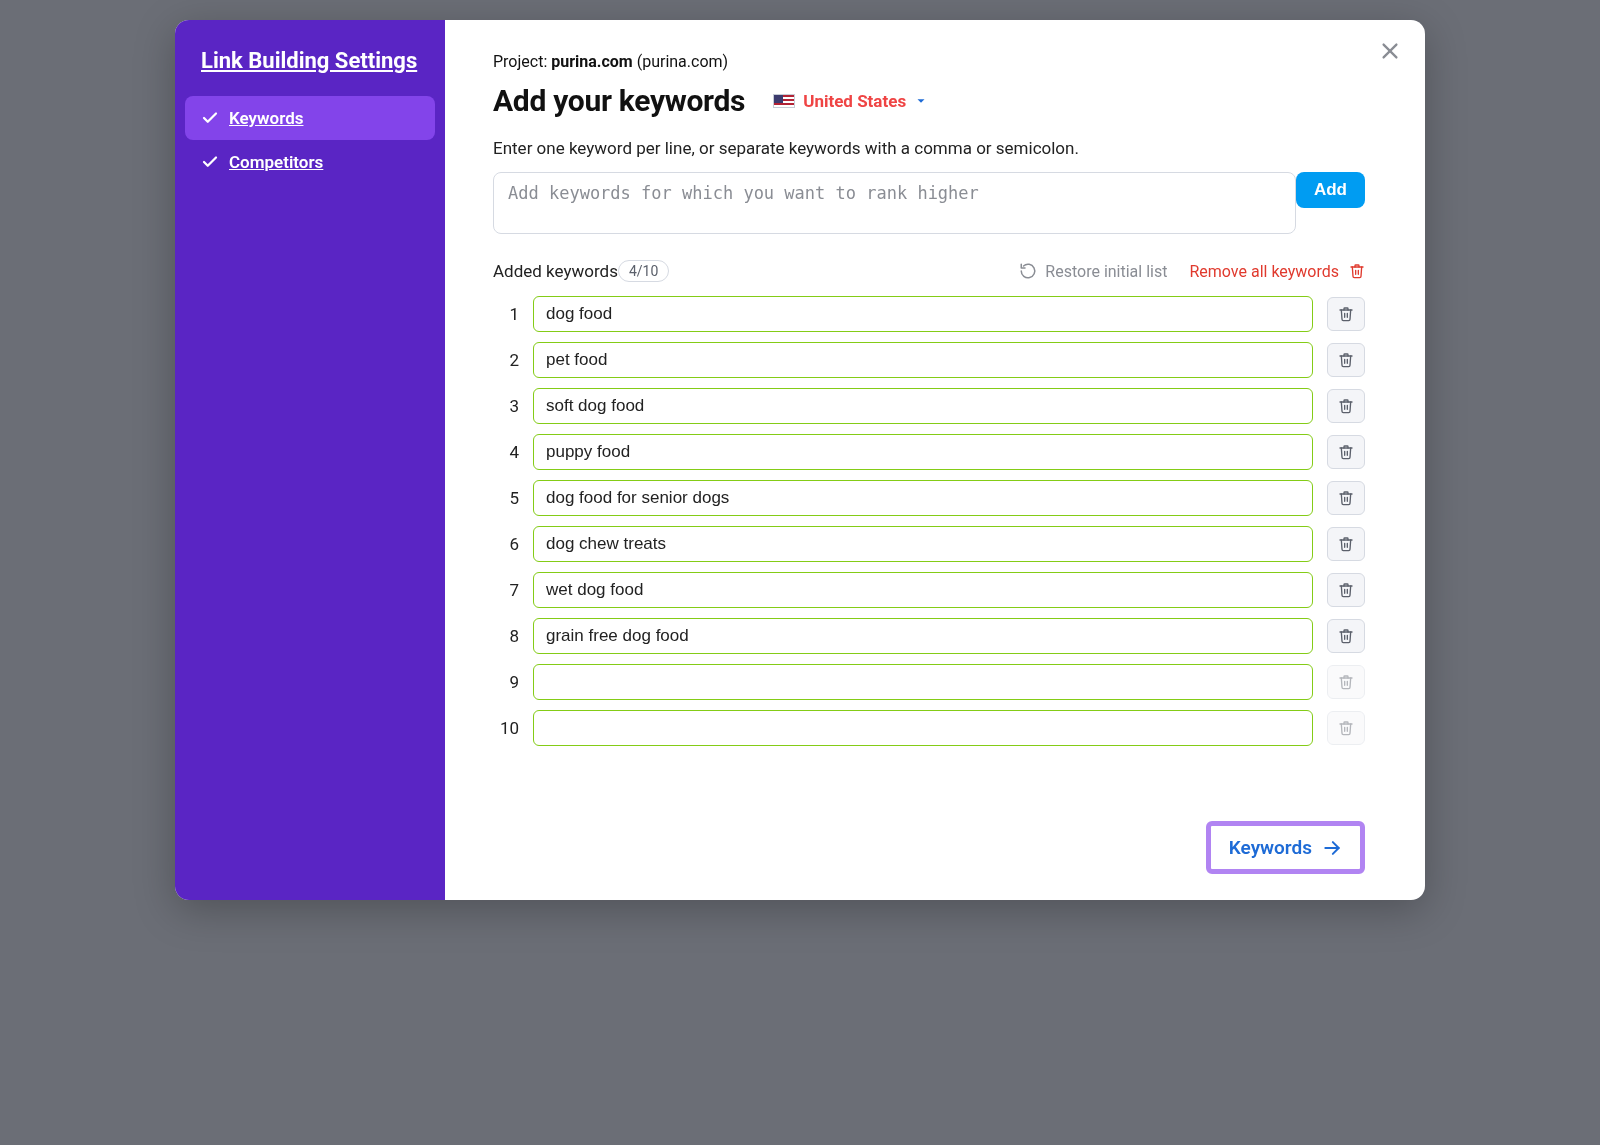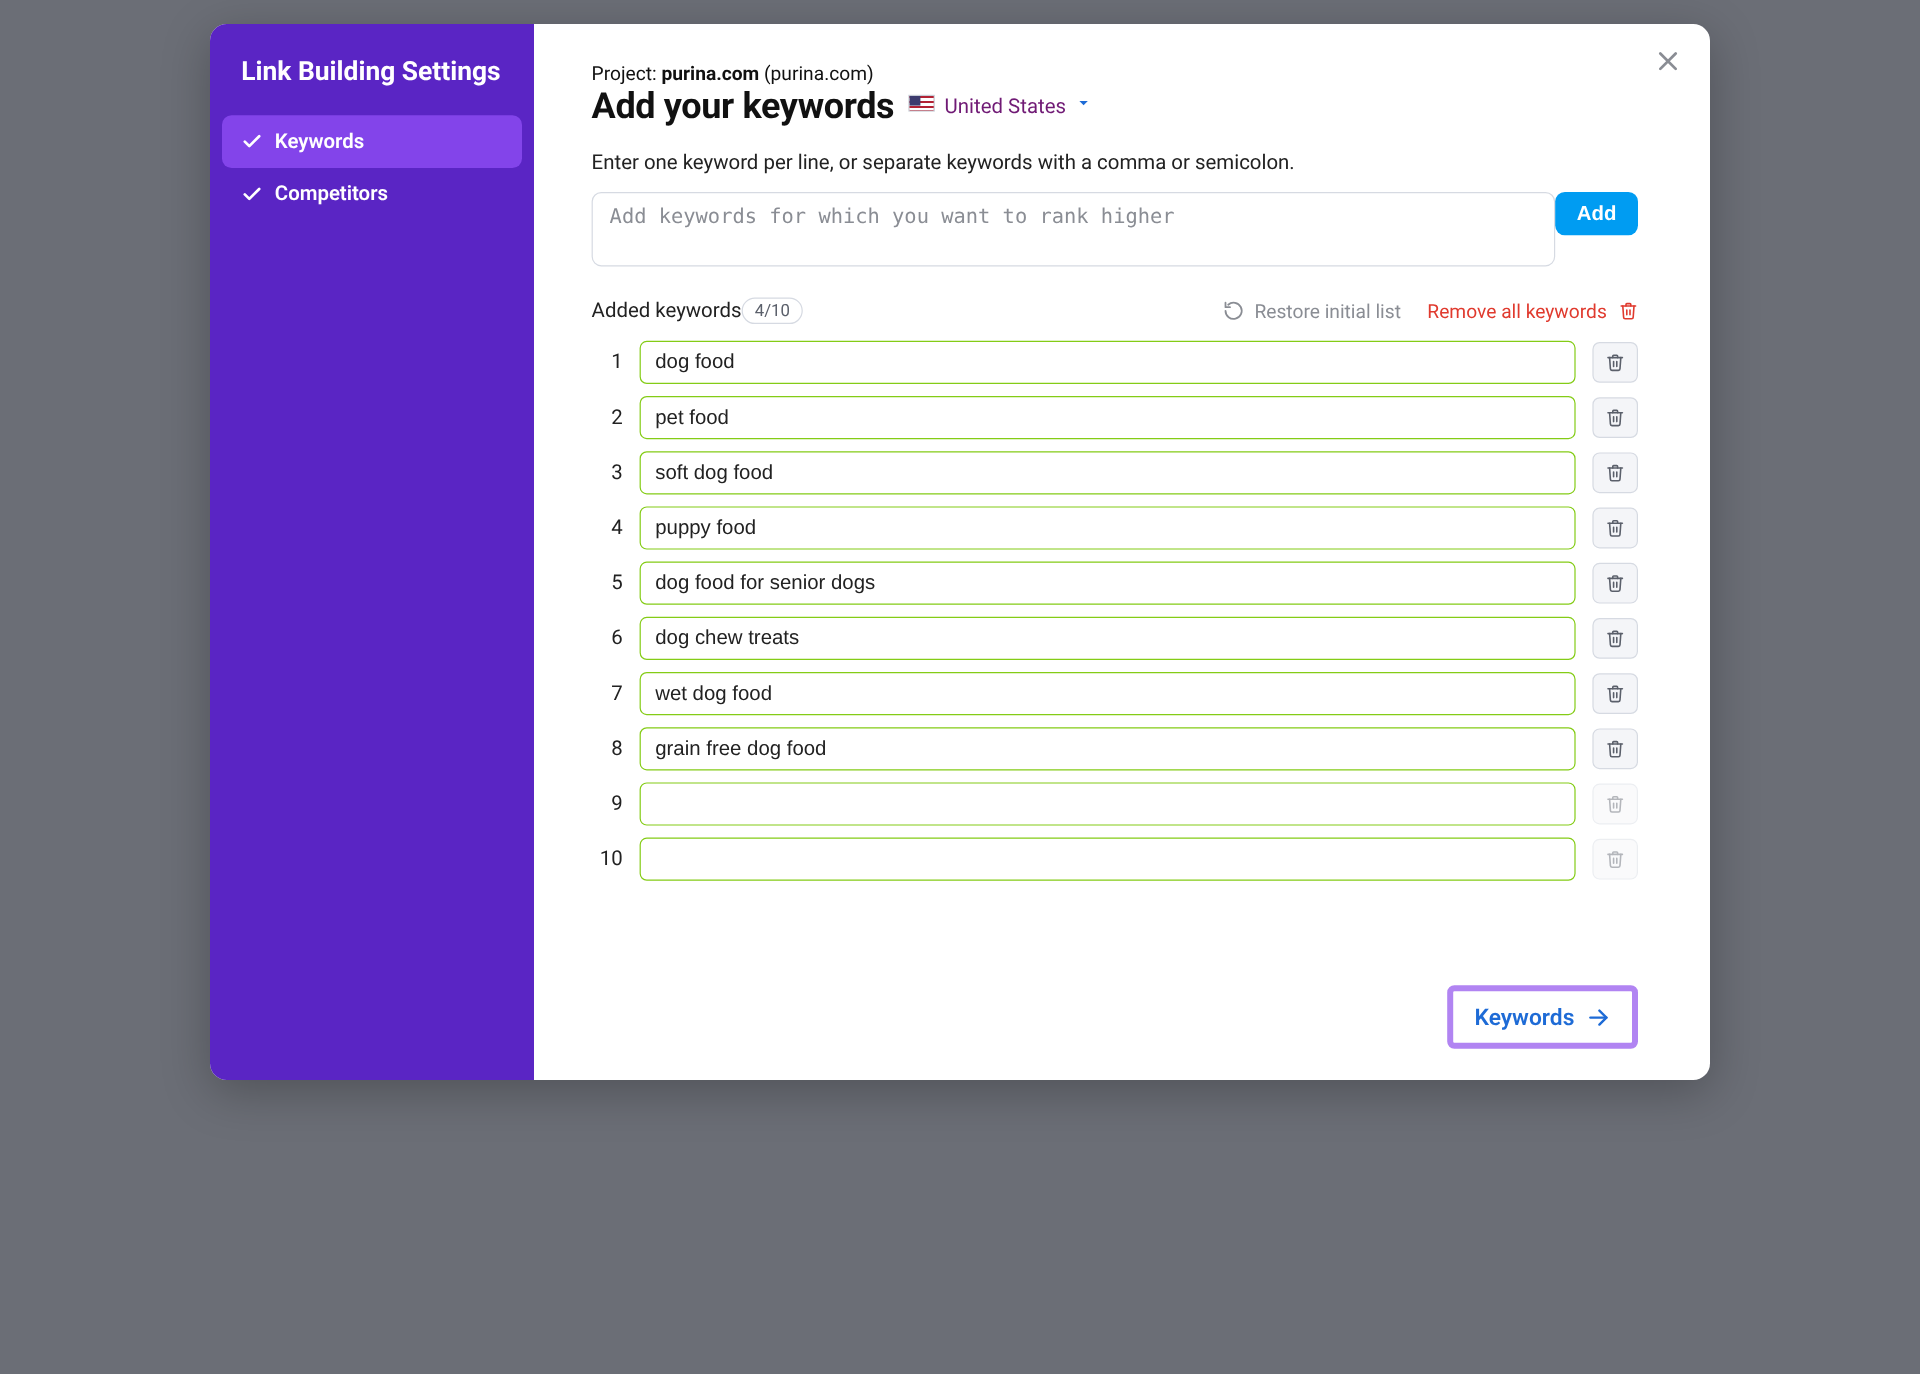--- a/index.html
+++ b/index.html
@@ -20,20 +20,21 @@
     display: flex;
     position: relative;
     box-shadow: 0 10px 40px rgba(0,0,0,.25);
   }
   .sidebar {
     width: 270px;
     background: #5a25c4;
     color: #fff;
     padding: 26px 10px 26px 10px;
     flex-shrink: 0;
+    text-decoration: underline;
   }
   .sidebar-title {
     font-size: 22px;
     font-weight: 700;
     line-height: 1.35;
     padding: 0 16px 20px 16px;
   }
   .side-item {
     display: flex;
     align-items: center;
@@ -64,23 +65,23 @@
     width: 34px; height: 34px;
     display:flex; align-items:center; justify-content:center;
     cursor:pointer;
     color:#8a8d94;
   }
   .close-btn svg { width:22px; height:22px; stroke:currentColor; }
 
   .proj-line { font-size:16px; color:#111; margin-top:6px; }
   .proj-line .bold { font-weight:700; }
 
-  .head-row { display:flex; align-items:center; gap:12px; }
+  .head-row { display:flex; align-items:center; gap:28px; margin-top:12px; }
   .heading { font-size:30px; font-weight:700; color:#111; letter-spacing:-.01em; }
-  .country-sel { display:flex; gap:8px; color:#701a75; font-size:17px; cursor:pointer; }
+  .country-sel { display:flex; align-items:center; gap:8px; color:#ef4444; font-size:17px; cursor:pointer;font-weight:bold; }
   .flag {
     width:22px; height:14px;
     background: linear-gradient(#b22234 0 100%);
     position:relative; display:inline-block; border:1px solid #c7cdd6;
   }
   .flag::before{
     content:""; position:absolute; inset:0;
     background: repeating-linear-gradient(#b22234 0 2px,#fff 2px 4px);
   }
   .flag::after{

